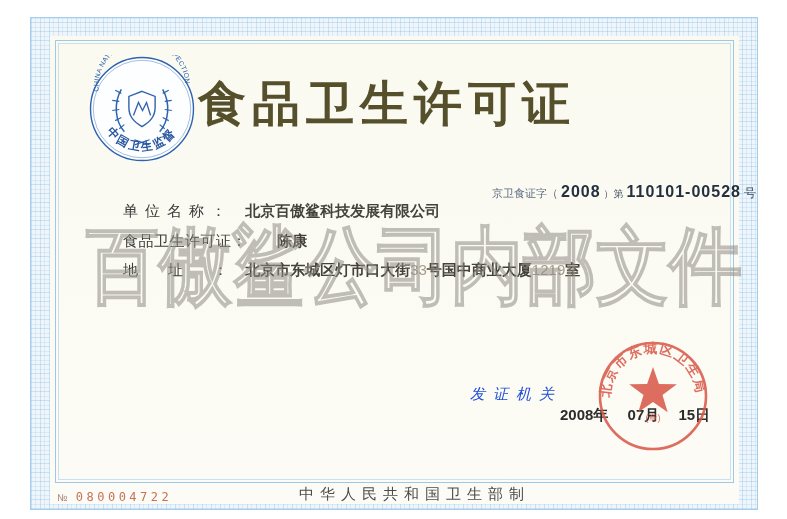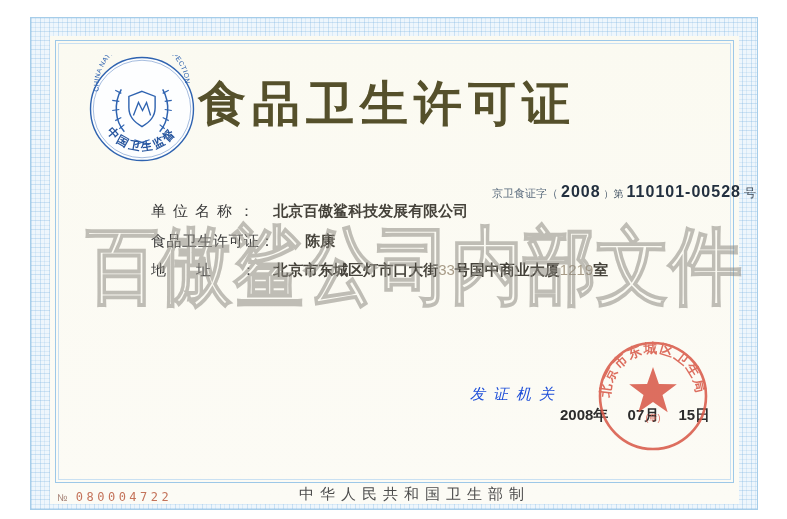--- a/index.html
+++ b/index.html
@@ -22,21 +22,21 @@
   
   .emblem{position:absolute;left:88px;top:55px;width:108px;height:108px;}
   .title{position:absolute;left:198px;top:72px;font-size:48px;font-weight:700;
          letter-spacing:6px;color:#55502b;white-space:nowrap;}
   .certno{position:absolute;left:492px;top:183px;white-space:nowrap;font-size:11px;color:#5a6b7d;}
   .certno .big{font-size:16px;font-weight:700;color:#23303f;letter-spacing:1px;margin:0 3px;}
   .certno .mid{font-size:10px;color:#4a5a6a;}
   .certno .suf{font-size:12px;color:#3a4654;}
 
   
-  .fields{position:absolute;left:123px;top:202px;width:600px;margin-left:28px;}
+  .fields{position:absolute;left:123px;top:202px;width:600px;}
   .row{height:20px;margin-bottom:9.5px;white-space:nowrap;font-size:15px;}
   .lbl{display:inline-block;width:118px;color:#3a3a3a;letter-spacing:7px;vertical-align:top;}
   .lbl.long{width:150px;letter-spacing:.5px;}
   .lbl.wide{letter-spacing:30px;}
   .val{font-weight:700;color:#45423a;}
   .val .faint{color:#a79b87;font-weight:400;}
 
   
   .issuer{position:absolute;left:470px;top:385px;font-size:15px;letter-spacing:8px;color:#1d4ed8;white-space:nowrap;font-style:italic;}
   .issue-date{position:absolute;left:560px;top:406px;font-size:15px;font-weight:600;color:#2c2c2c;white-space:nowrap;}

